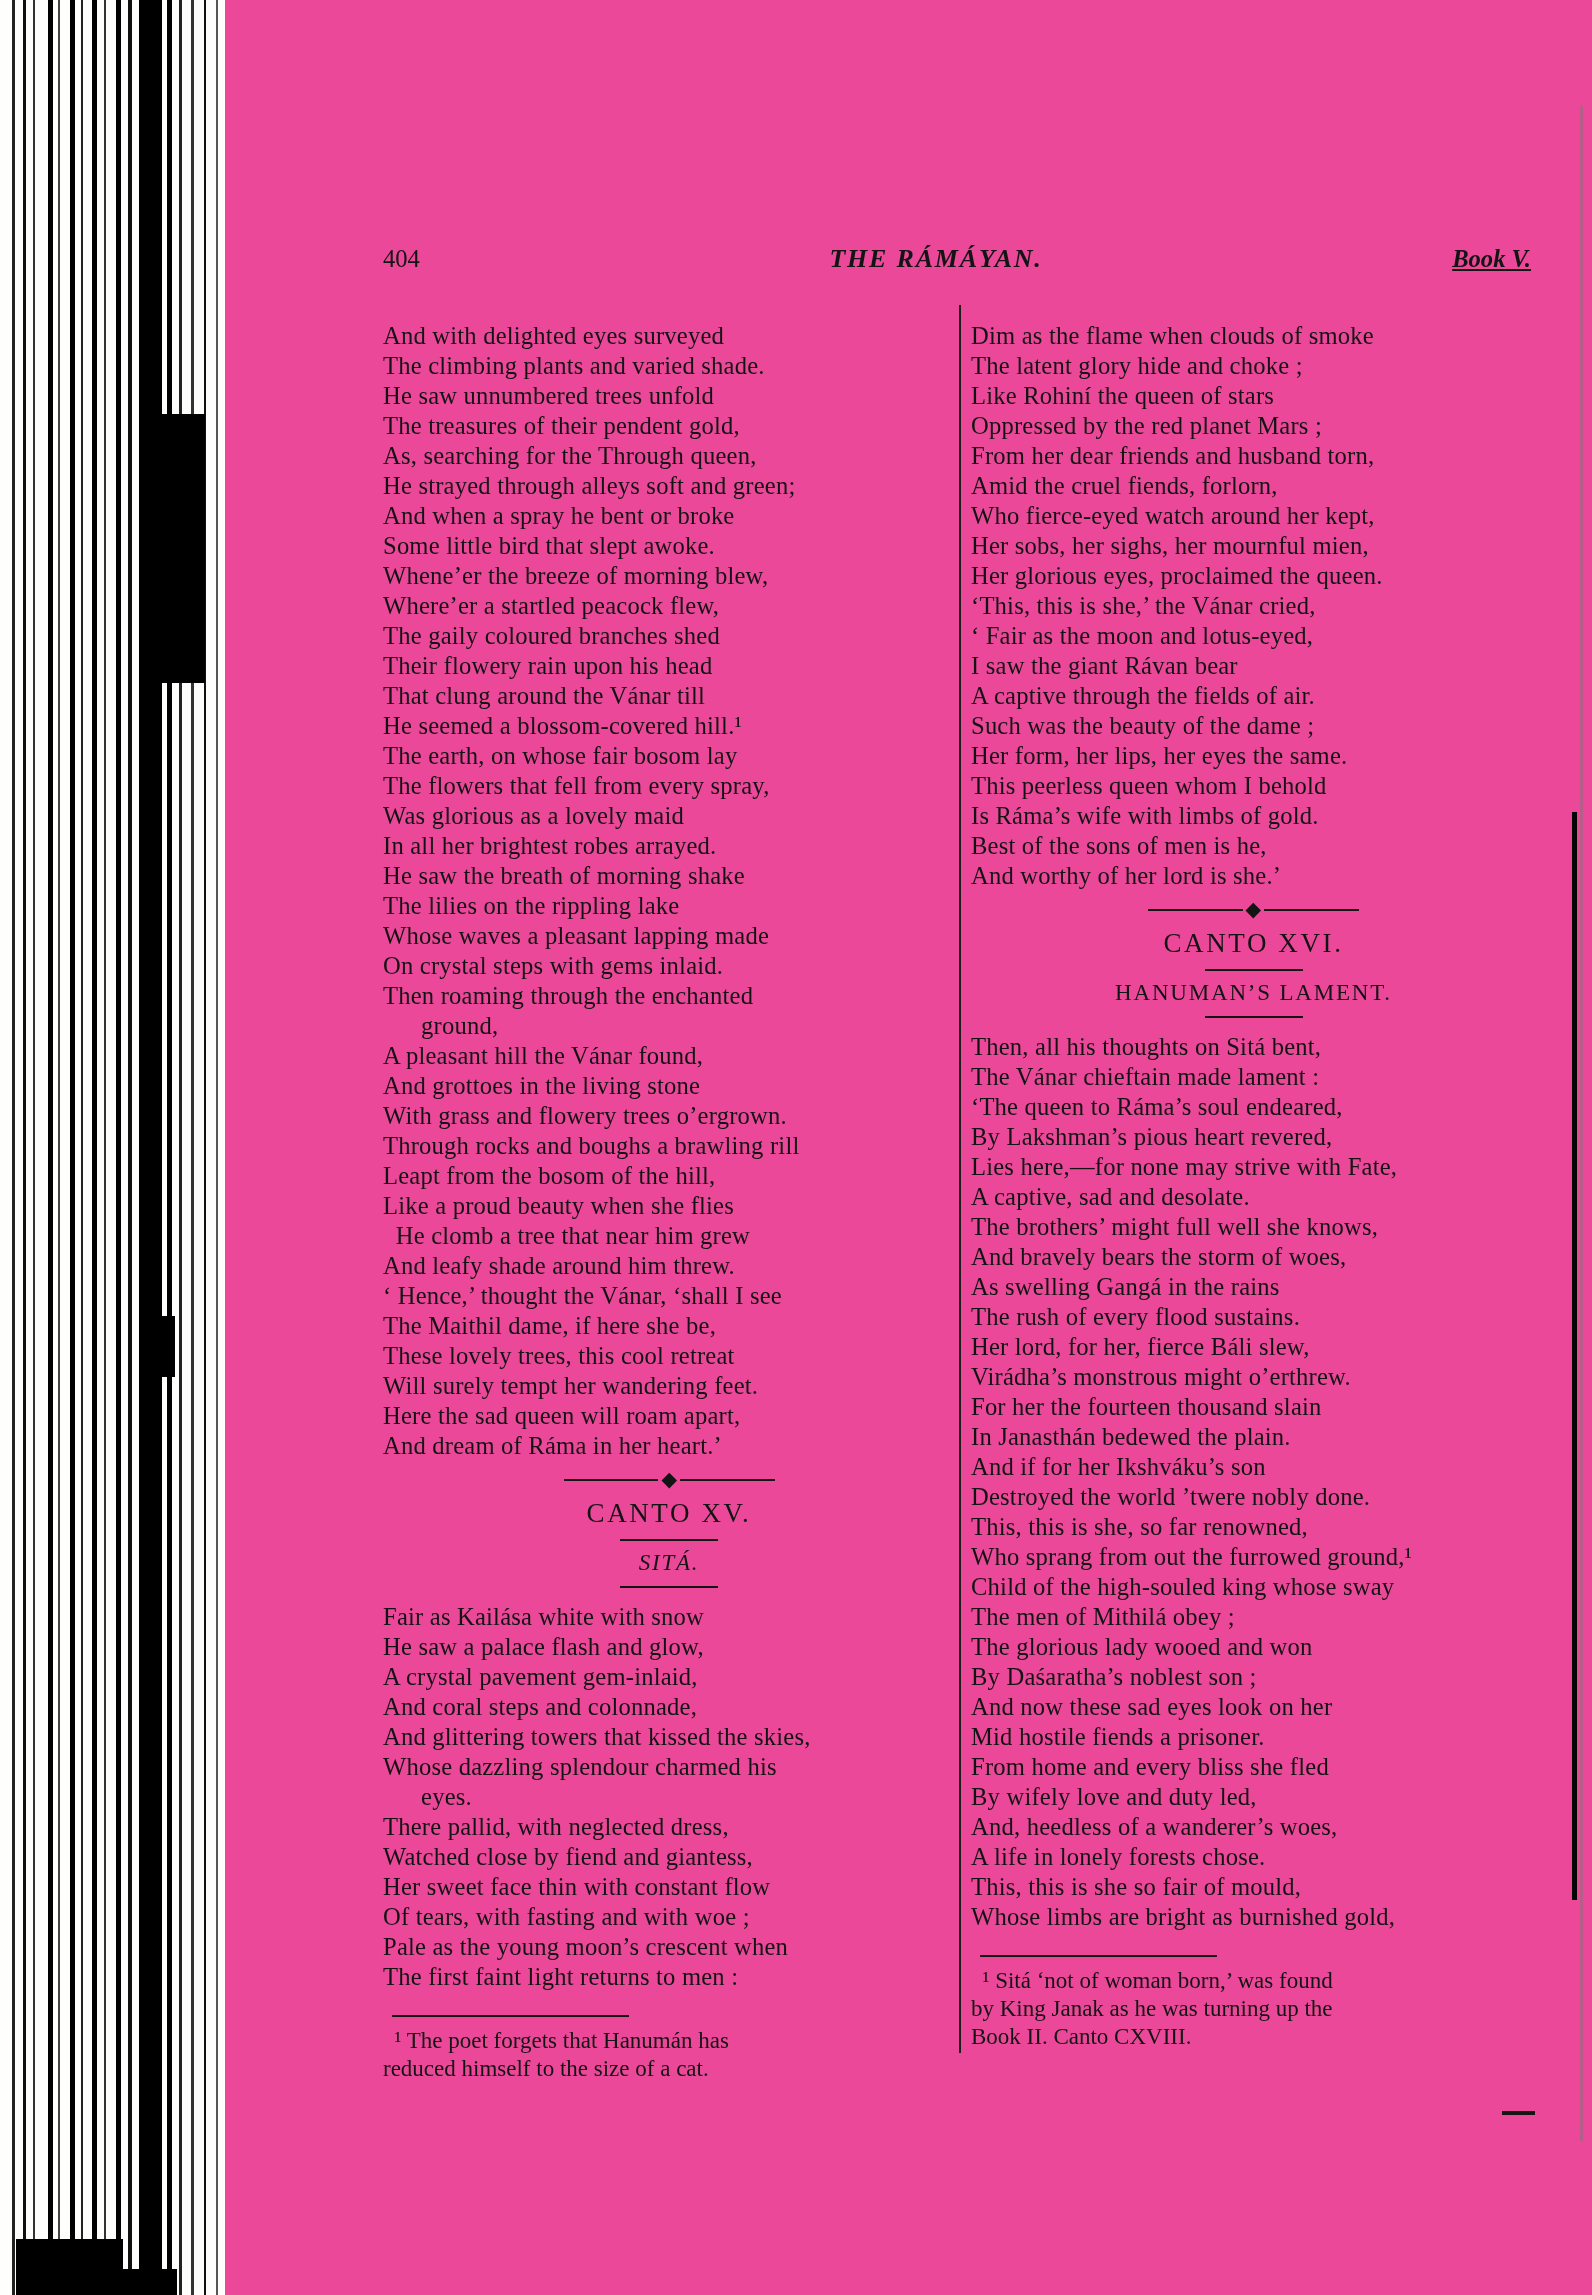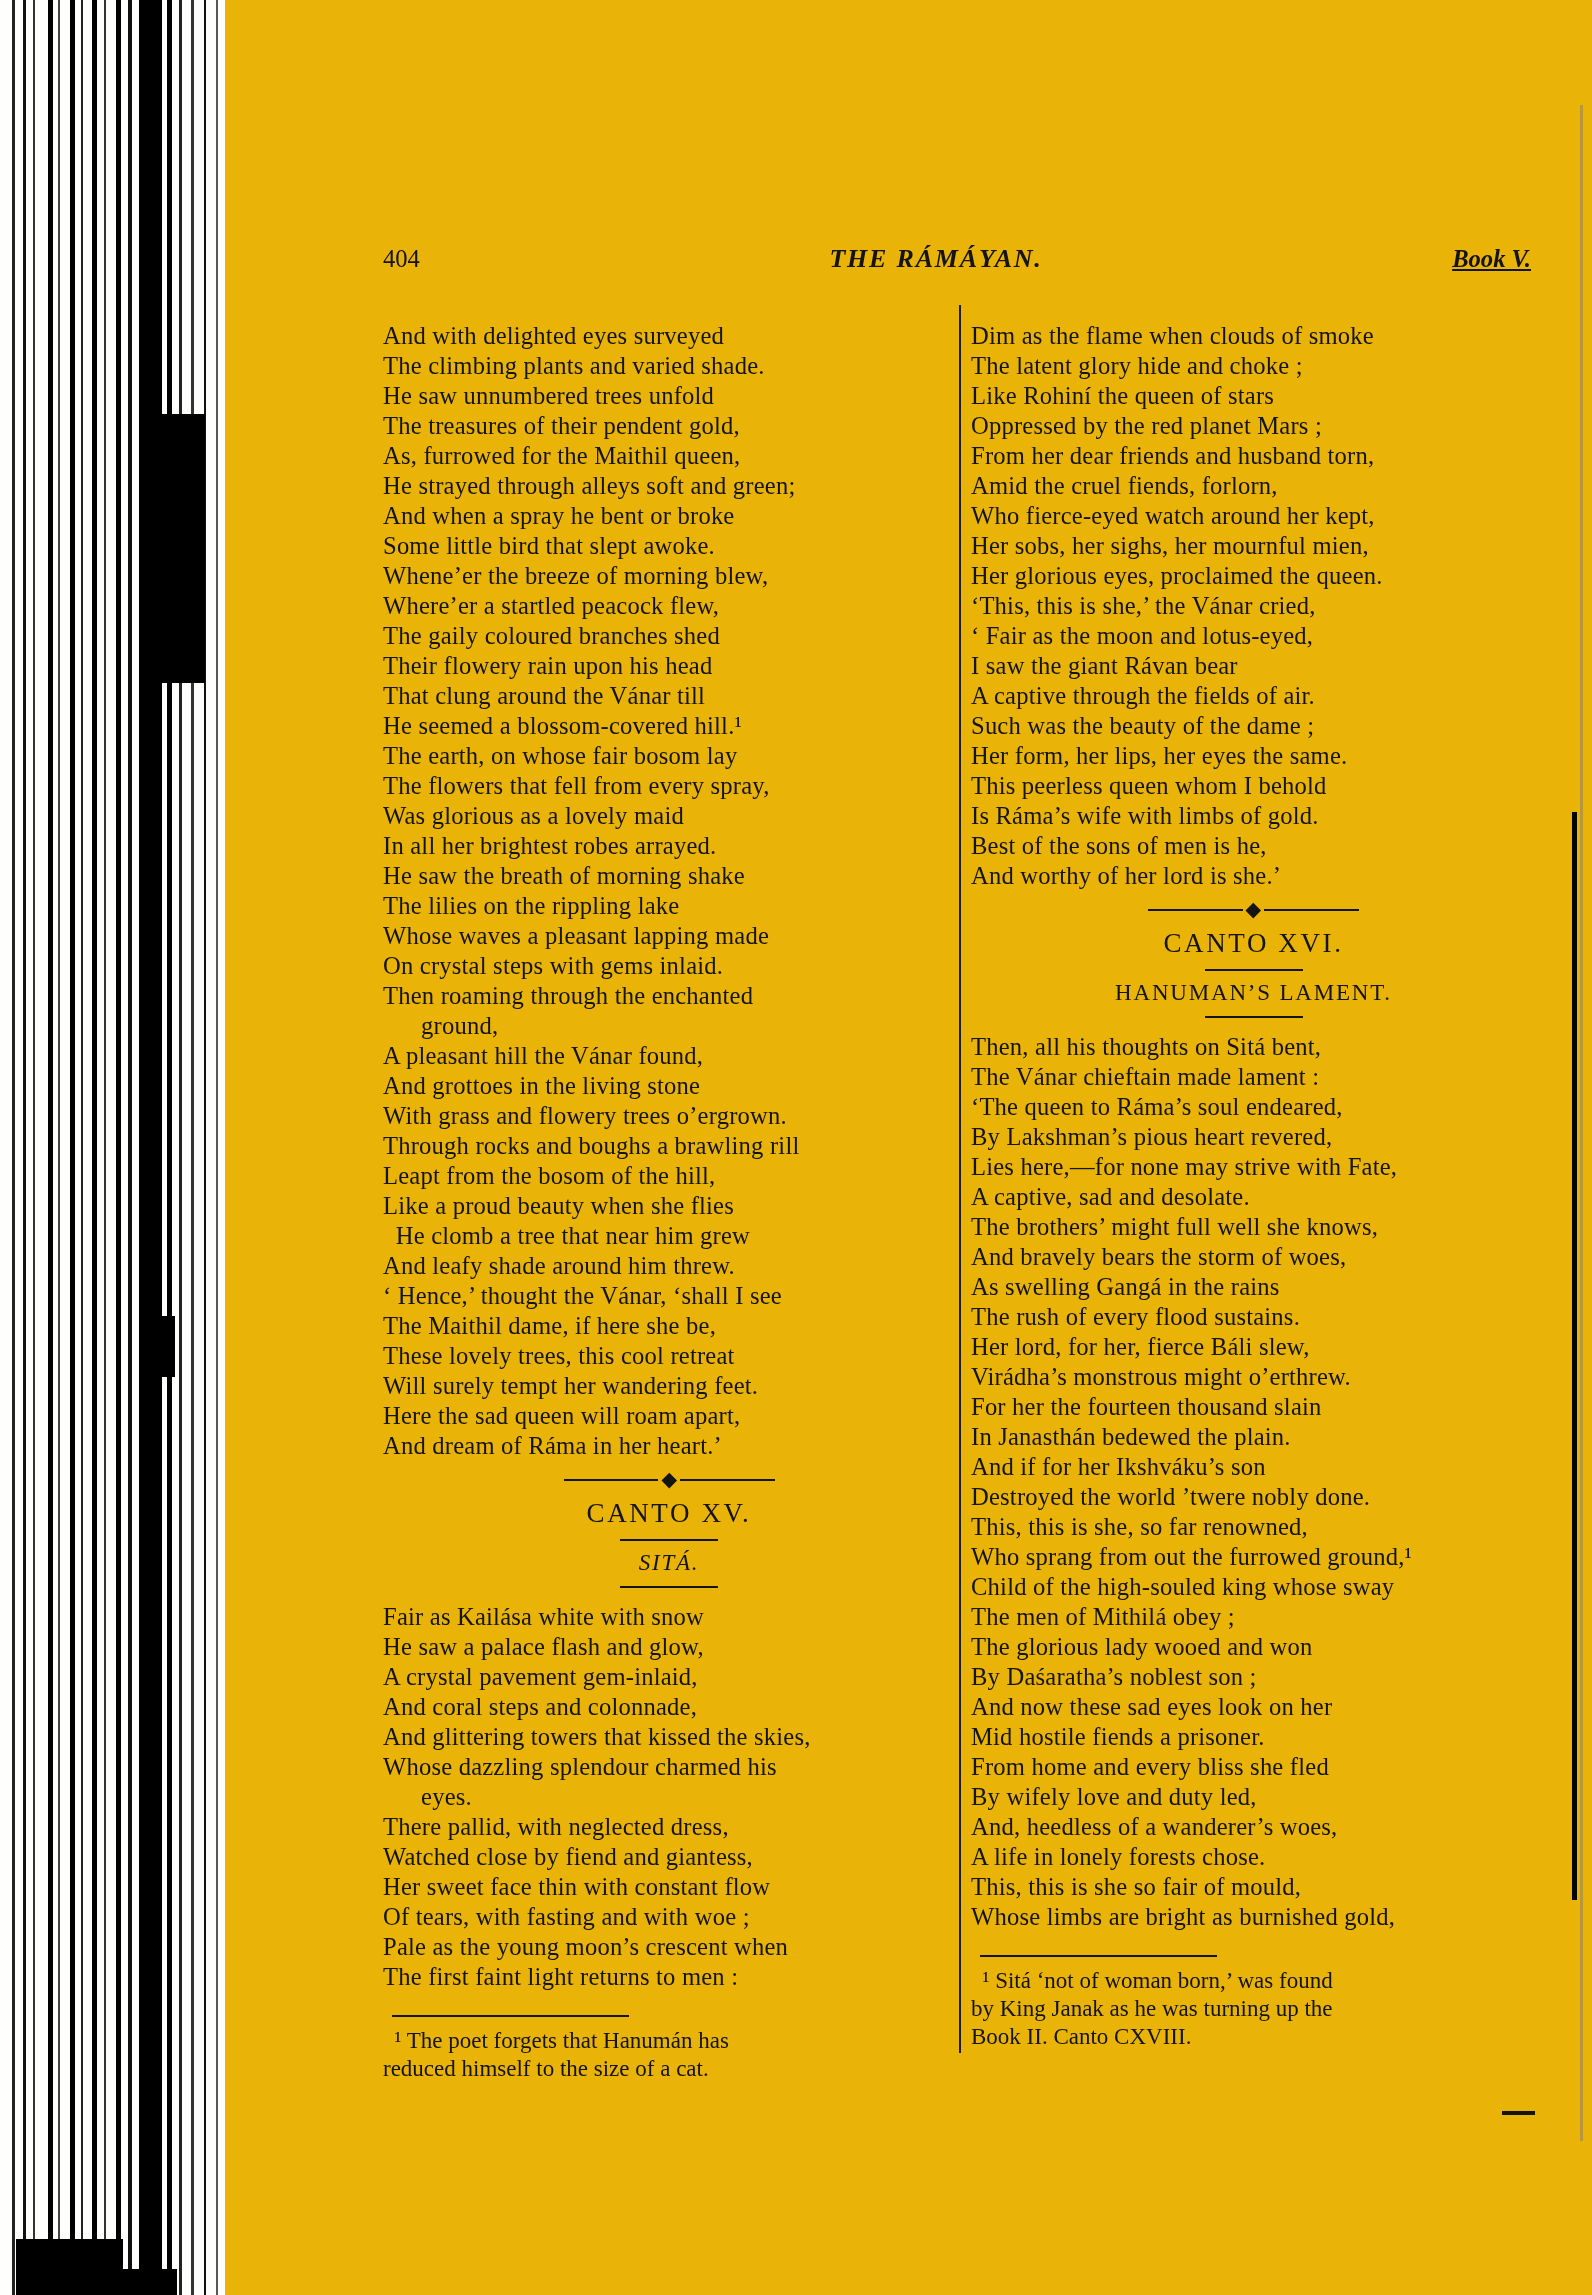--- a/index.html
+++ b/index.html
@@ -4,21 +4,21 @@
 <style>
   html, body { margin: 0; padding: 0; }
   body {
     width: 1593px; height: 2295px;
     background: #ffffff;
     font-family: "Liberation Serif", "DejaVu Serif", serif;
     color: #141414;
     position: relative;
     overflow: hidden;
   }
-  .page { position: absolute; inset: 0; background: #eab308; padding-left: 30px; }
+  .page { position: absolute; inset: 0; background: #ec4899; padding-left: 30px; }
 
   
   .scan-left {
     position: absolute; left: 0; top: 0; width: 225px; height: 2295px;
     background: linear-gradient(90deg,
       #fefefc 0px, #fefefc 12.3px,
       #222 12.3px, #222 15px,
       #fefefc 15px, #fefefc 23px,
       #111 23px, #111 26px,
       #fefefc 26px, #fefefc 33px,
@@ -118,21 +118,21 @@
   </div>
 
   <div class="col-divider"></div>
 
   <div class="column col-left">
     <div class="poem">
         <div class="line">And with delighted eyes surveyed</div>
         <div class="line">The climbing plants and varied shade.</div>
         <div class="line">He saw unnumbered trees unfold</div>
         <div class="line">The treasures of their pendent gold,</div>
-        <div class="line">As, furrowed for the Maithil queen,</div>
+        <div class="line">As, searching for the Through queen,</div>
         <div class="line">He strayed through alleys soft and green;</div>
         <div class="line">And when a spray he bent or broke</div>
         <div class="line">Some little bird that slept awoke.</div>
         <div class="line">Whene’er the breeze of morning blew,</div>
         <div class="line">Where’er a startled peacock flew,</div>
         <div class="line">The gaily coloured branches shed</div>
         <div class="line">Their flowery rain upon his head</div>
         <div class="line">That clung around the Vánar till</div>
         <div class="line">He seemed a blossom-covered hill.¹</div>
         <div class="line">The earth, on whose fair bosom lay</div>

